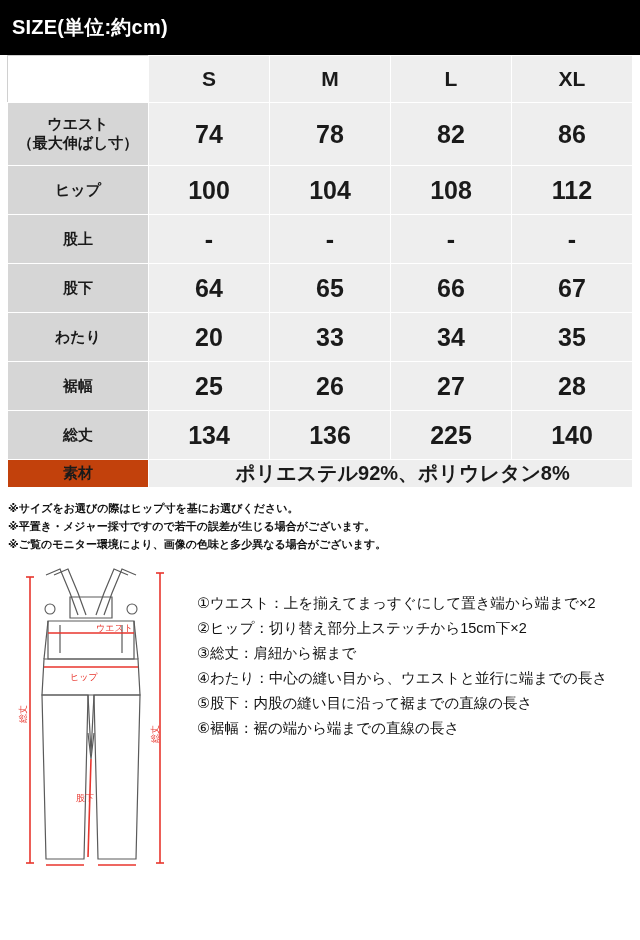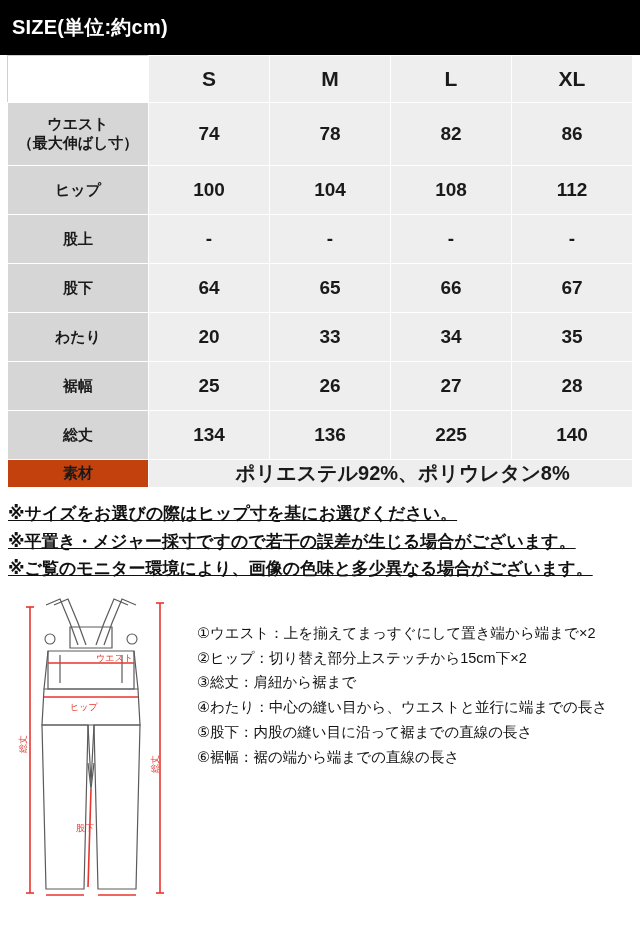--- a/index.html
+++ b/index.html
@@ -40,21 +40,21 @@
   .size-table {
     border-collapse: collapse;
     width: 626px;
     margin: 0 7px;
     table-layout: fixed;
   }
   .size-table td, .size-table th {
     border: 1px solid #ffffff;
     text-align: center;
     vertical-align: middle;
-    font-size: 19px;
+    font-size: 25px;
     font-weight: bold;
     padding: 0;
   }
   .size-table .col-label {
     width: 136px;
     background: #d6d6d6;
     font-size: 15px;
     font-weight: bold;
     line-height: 1.25;
     padding: 4px 2px;
@@ -81,25 +81,24 @@
   }
   .size-table .material-value {
     background: #eeeeee;
     font-size: 20px;
     padding-left: 24px;
   }
 
   
   .notes {
     margin: 12px 8px 0 8px;
-    font-size: 17px;
+    font-size: 11px;
     line-height: 1.62;
     color: #111111;
     font-weight: bold;
-    text-decoration: underline;
   }
   .notes div {
     white-space: nowrap;
   }
 
   
   .diagram-area {
     display: flex;
     margin-top: 10px;
     padding: 0 8px;

